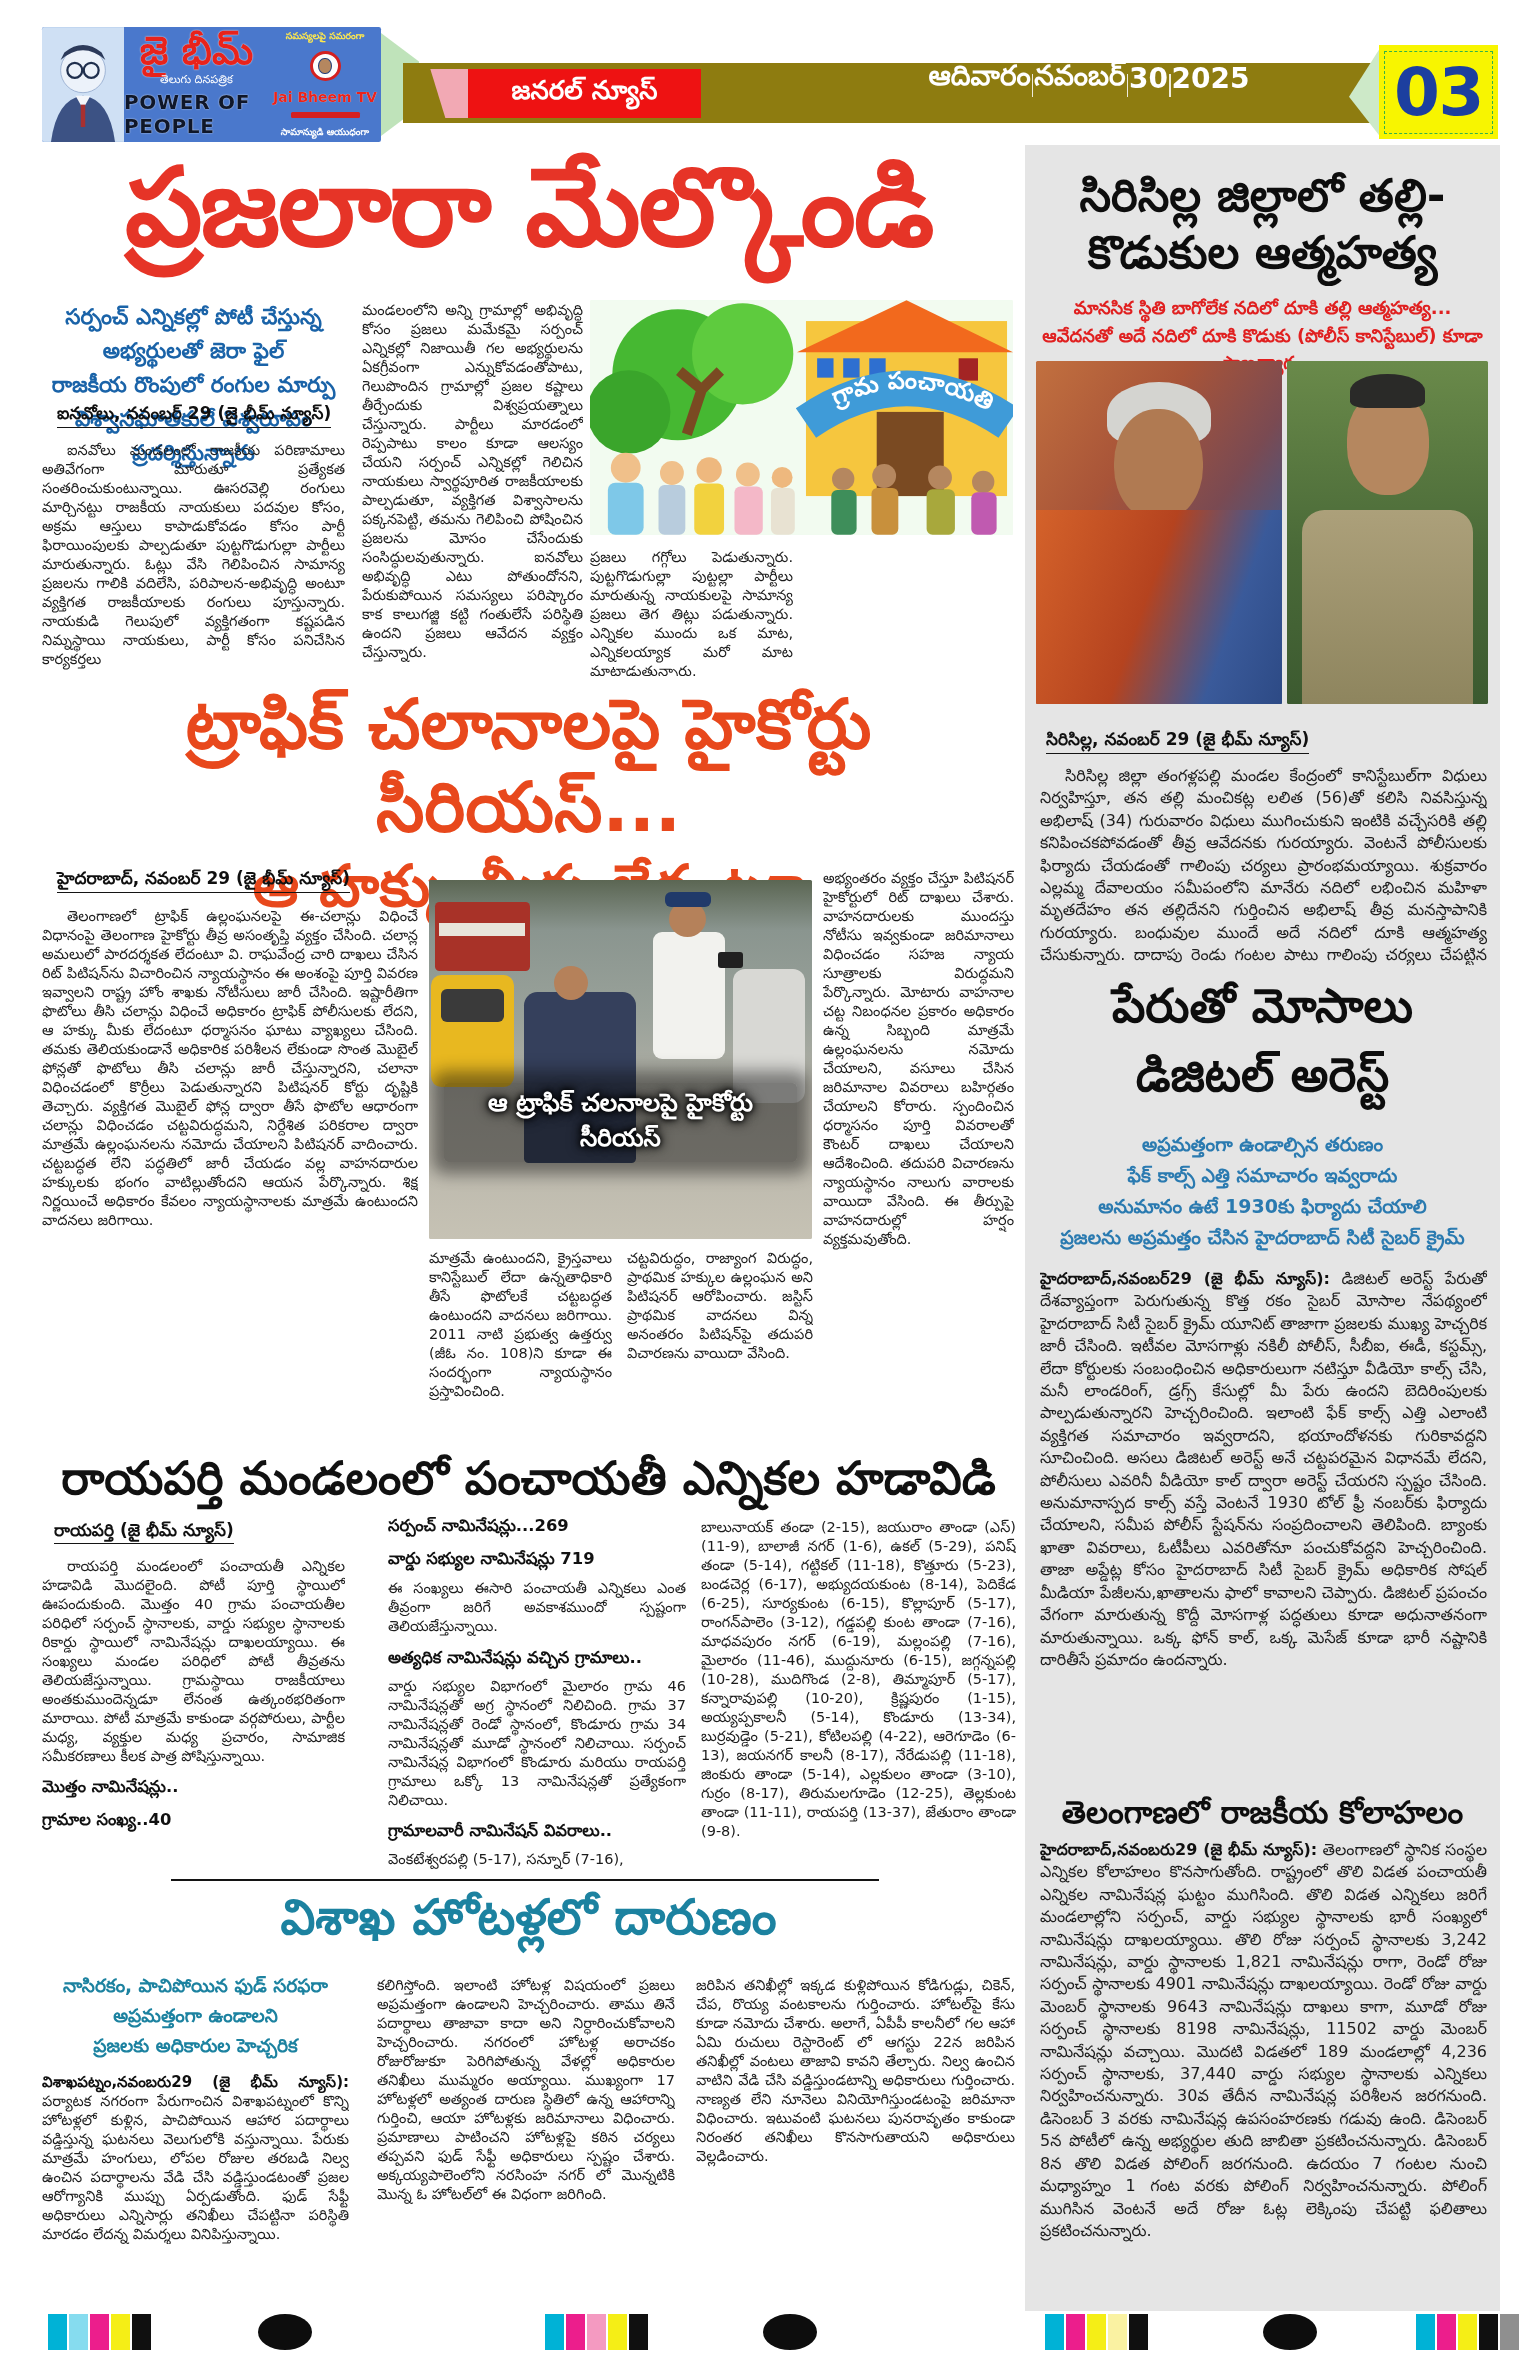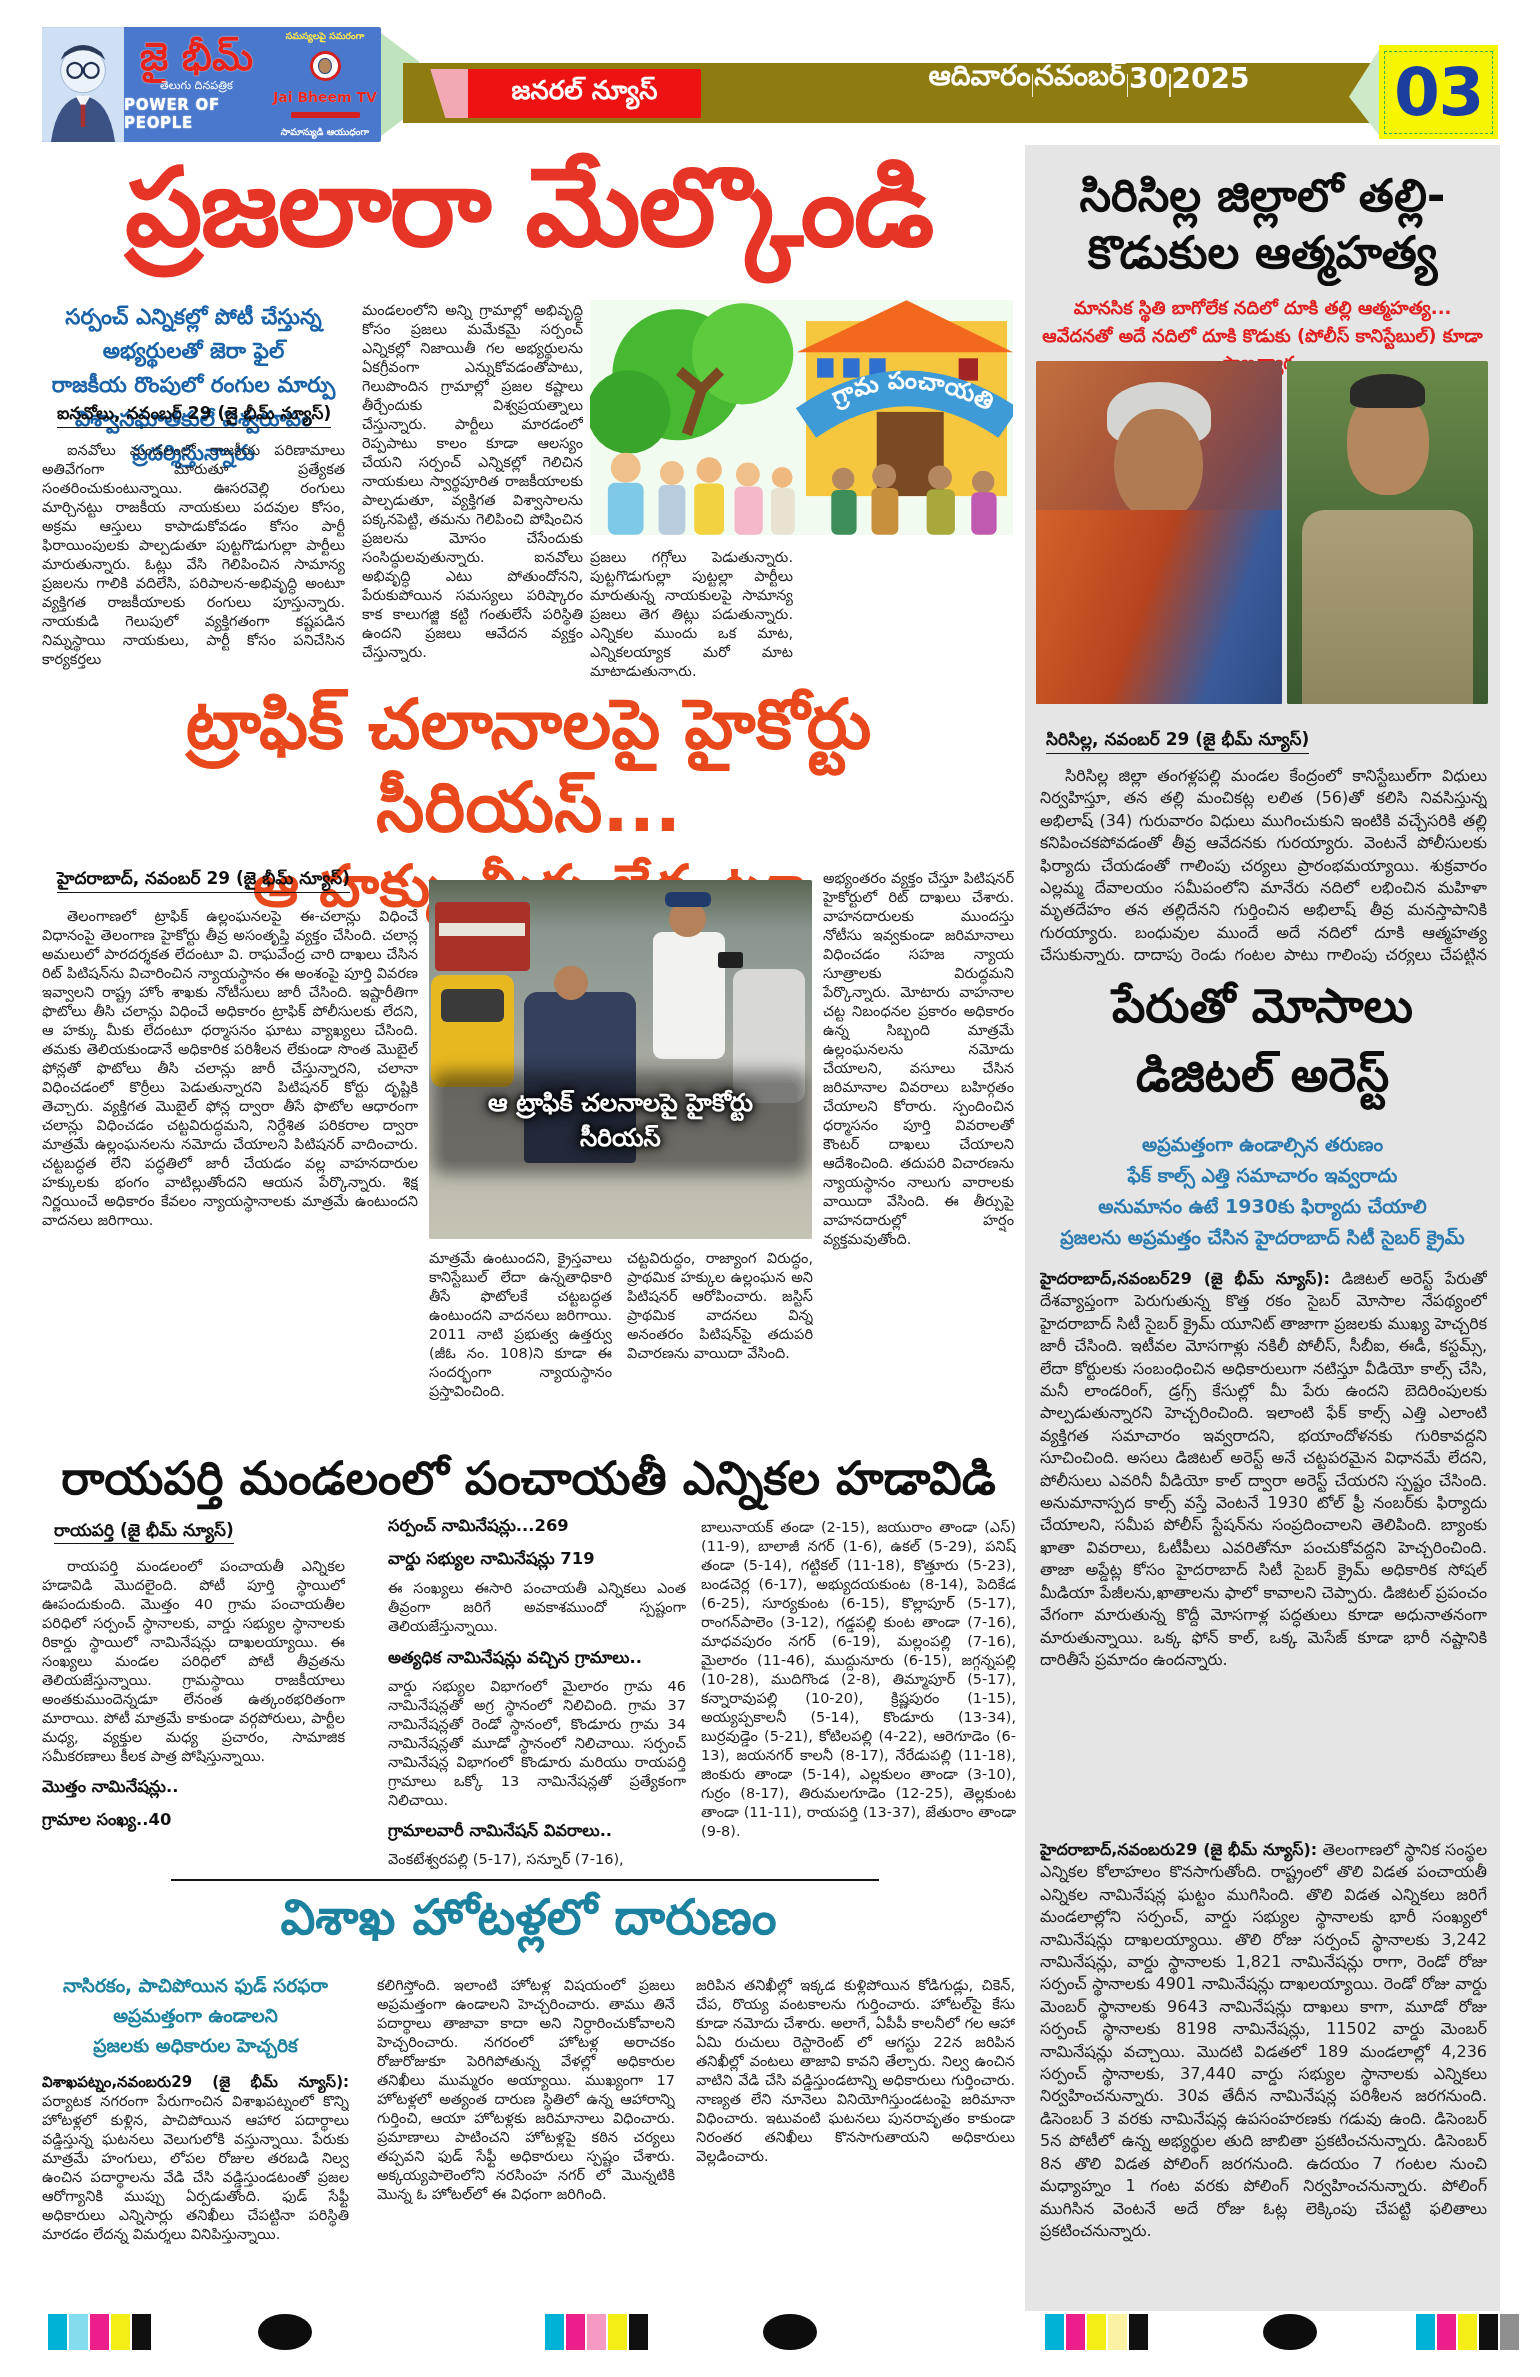--- a/index.html
+++ b/index.html
@@ -12,21 +12,21 @@
   .bt{font-size:14.5px;line-height:19px;text-align:justify;color:#1c1c1c;overflow:hidden;}
   .bt2{font-size:16px;line-height:22.4px;text-align:justify;color:#1c1c1c;overflow:hidden;}
   .ind{text-indent:25px;}
   .dl{font-weight:700;font-size:17px;color:#101010;white-space:nowrap;}
   .dl .u{border-bottom:1.9px solid #141414;padding-bottom:3.7px;}
   
   .logoBox{left:42px;top:27px;width:339px;height:115px;background:#4a78cc;display:flex;border-radius:2.2px;overflow:hidden;}
   .logoMid{flex:1;display:flex;flex-direction:column;align-items:center;justify-content:center;}
   .paperName{font-size:39px;font-weight:800;color:#e8231c;line-height:40px;text-shadow:0 0 1.5px #ffffff;}
   .teluguDaily{font-size:11.2px;color:#ffffff;margin-top:1.5px;}
-  .powerTag{font-size:15px;font-weight:800;color:#ffffff;letter-spacing:0.7px;text-shadow:0 0 1.5px #ffffff;margin-top:2.2px;}
+  .powerTag{font-size:20px;font-weight:800;color:#0f172a;letter-spacing:0.7px;text-shadow:0 0 1.5px #ffffff;margin-top:2.2px;}
   .logoRight{width:112px;display:flex;flex-direction:column;align-items:center;justify-content:center;gap:8px;padding:3px 1.5px;}
   .tagTop{font-size:9.3px;color:#ffe94d;font-weight:700;}
   .tvCircle{width:31px;height:31px;border-radius:50%;background:#fdfdfd;border:3.7px solid #d42020;
             display:flex;align-items:center;justify-content:center;}
   .tvFace{width:13.4px;height:16.4px;border-radius:50%;background:#b5875f;border:1.5px solid #24407c;}
   .tvName{font-size:14px;font-weight:800;color:#e8231c;text-shadow:0 0 0.7px #fff;}
   .tvBand{width:69px;height:6.7px;background:#d42020;border-radius:1.5px;margin-top:-1.5px;}
   .tagBottom{font-size:9.3px;color:#ffffff;font-weight:700;}
   .oliveBar{left:403px;top:63px;width:1008px;height:60px;background:#8e7c10;}
   .greenWedge1{left:373px;top:27px;width:46px;height:115px;background:#bfe3ba;
@@ -289,20 +289,21 @@
       <div>అప్రమత్తంగా ఉండాల్సిన తరుణం</div>
       <div>ఫేక్ కాల్స్ ఎత్తి సమాచారం ఇవ్వరాదు</div>
       <div>అనుమానం ఉటే 1930కు ఫిర్యాదు చేయాలి</div>
       <div>ప్రజలను అప్రమత్తం చేసిన హైదరాబాద్ సిటీ సైబర్ క్రైమ్</div>
     </div>
     <div class="abs bt2" style="left:15px;top:1123px;width:447px;height:519px;">
       <span class="dl" style="font-size:16px;">హైదరాబాద్,నవంబర్29 (జై భీమ్ న్యూస్):</span>
       <span>డిజిటల్ అరెస్ట్ పేరుతో దేశవ్యాప్తంగా పెరుగుతున్న కొత్త రకం సైబర్ మోసాల నేపథ్యంలో హైదరాబాద్ సిటీ సైబర్ క్రైమ్ యూనిట్ తాజాగా ప్రజలకు ముఖ్య హెచ్చరిక జారీ చేసింది. ఇటీవల మోసగాళ్లు నకిలీ పోలీస్, సీబీఐ, ఈడీ, కస్టమ్స్, లేదా కోర్టులకు సంబంధించిన అధికారులుగా నటిస్తూ వీడియో కాల్స్ చేసి, మనీ లాండరింగ్, డ్రగ్స్ కేసుల్లో మీ పేరు ఉందని బెదిరింపులకు పాల్పడుతున్నారని హెచ్చరించింది. ఇలాంటి ఫేక్ కాల్స్ ఎత్తి ఎలాంటి వ్యక్తిగత సమాచారం ఇవ్వరాదని, భయాందోళనకు గురికావద్దని సూచించింది. అసలు డిజిటల్ అరెస్ట్ అనే చట్టపరమైన విధానమే లేదని, పోలీసులు ఎవరినీ వీడియో కాల్ ద్వారా అరెస్ట్ చేయరని స్పష్టం చేసింది. అనుమానాస్పద కాల్స్ వస్తే వెంటనే 1930 టోల్ ఫ్రీ నంబర్‌కు ఫిర్యాదు చేయాలని, సమీప పోలీస్ స్టేషన్‌ను సంప్రదించాలని తెలిపింది. బ్యాంకు ఖాతా వివరాలు, ఓటీపీలు ఎవరితోనూ పంచుకోవద్దని హెచ్చరించింది. తాజా అప్డేట్ల కోసం హైదరాబాద్ సిటీ సైబర్ క్రైమ్ అధికారిక సోషల్ మీడియా పేజీలను,ఖాతాలను ఫాలో కావాలని చెప్పారు. డిజిటల్ ప్రపంచం వేగంగా మారుతున్న కొద్దీ మోసగాళ్ల పద్ధతులు కూడా అధునాతనంగా మారుతున్నాయి. ఒక్క ఫోన్ కాల్, ఒక్క మెసేజ్ కూడా భారీ నష్టానికి దారితీసే ప్రమాదం ఉందన్నారు.</span>
     </div>
 
+    <div class="abs tHead">తెలంగాణలో రాజకీయ కోలాహలం</div>
     <div class="abs bt2" style="left:15px;top:1694px;width:447px;height:452px;">
       <span class="dl" style="font-size:16px;">హైదరాబాద్,నవంబరు29 (జై భీమ్ న్యూస్):</span>
       <span>తెలంగాణలో స్థానిక సంస్థల ఎన్నికల కోలాహలం కొనసాగుతోంది. రాష్ట్రంలో తొలి విడత పంచాయతీ ఎన్నికల నామినేషన్ల ఘట్టం ముగిసింది. తొలి విడత ఎన్నికలు జరిగే మండలాల్లోని సర్పంచ్, వార్డు సభ్యుల స్థానాలకు భారీ సంఖ్యలో నామినేషన్లు దాఖలయ్యాయి. తొలి రోజు సర్పంచ్ స్థానాలకు 3,242 నామినేషన్లు, వార్డు స్థానాలకు 1,821 నామినేషన్లు రాగా, రెండో రోజు సర్పంచ్ స్థానాలకు 4901 నామినేషన్లు దాఖలయ్యాయి. రెండో రోజు వార్డు మెంబర్ స్థానాలకు 9643 నామినేషన్లు దాఖలు కాగా, మూడో రోజు సర్పంచ్ స్థానాలకు 8198 నామినేషన్లు, 11502 వార్డు మెంబర్ నామినేషన్లు వచ్చాయి. మొదటి విడతలో 189 మండలాల్లో 4,236 సర్పంచ్ స్థానాలకు, 37,440 వార్డు సభ్యుల స్థానాలకు ఎన్నికలు నిర్వహించనున్నారు. 30వ తేదీన నామినేషన్ల పరిశీలన జరగనుంది. డిసెంబర్ 3 వరకు నామినేషన్ల ఉపసంహరణకు గడువు ఉంది. డిసెంబర్ 5న పోటీలో ఉన్న అభ్యర్థుల తుది జాబితా ప్రకటించనున్నారు. డిసెంబర్ 8న తొలి విడత పోలింగ్ జరగనుంది. ఉదయం 7 గంటల నుంచి మధ్యాహ్నం 1 గంట వరకు పోలింగ్ నిర్వహించనున్నారు. పోలింగ్ ముగిసిన వెంటనే అదే రోజు ఓట్ల లెక్కింపు చేపట్టి ఫలితాలు ప్రకటించనున్నారు.</span>
     </div>
   </div>
 
   <div class="abs bars" style="left:48px;top:2314px;">
     <div class="bar" style="background: rgb(0, 178, 214);"></div>
     <div class="bar" style="background: rgb(134, 220, 239);"></div>
     <div class="bar" style="background: rgb(236, 30, 140);"></div>

